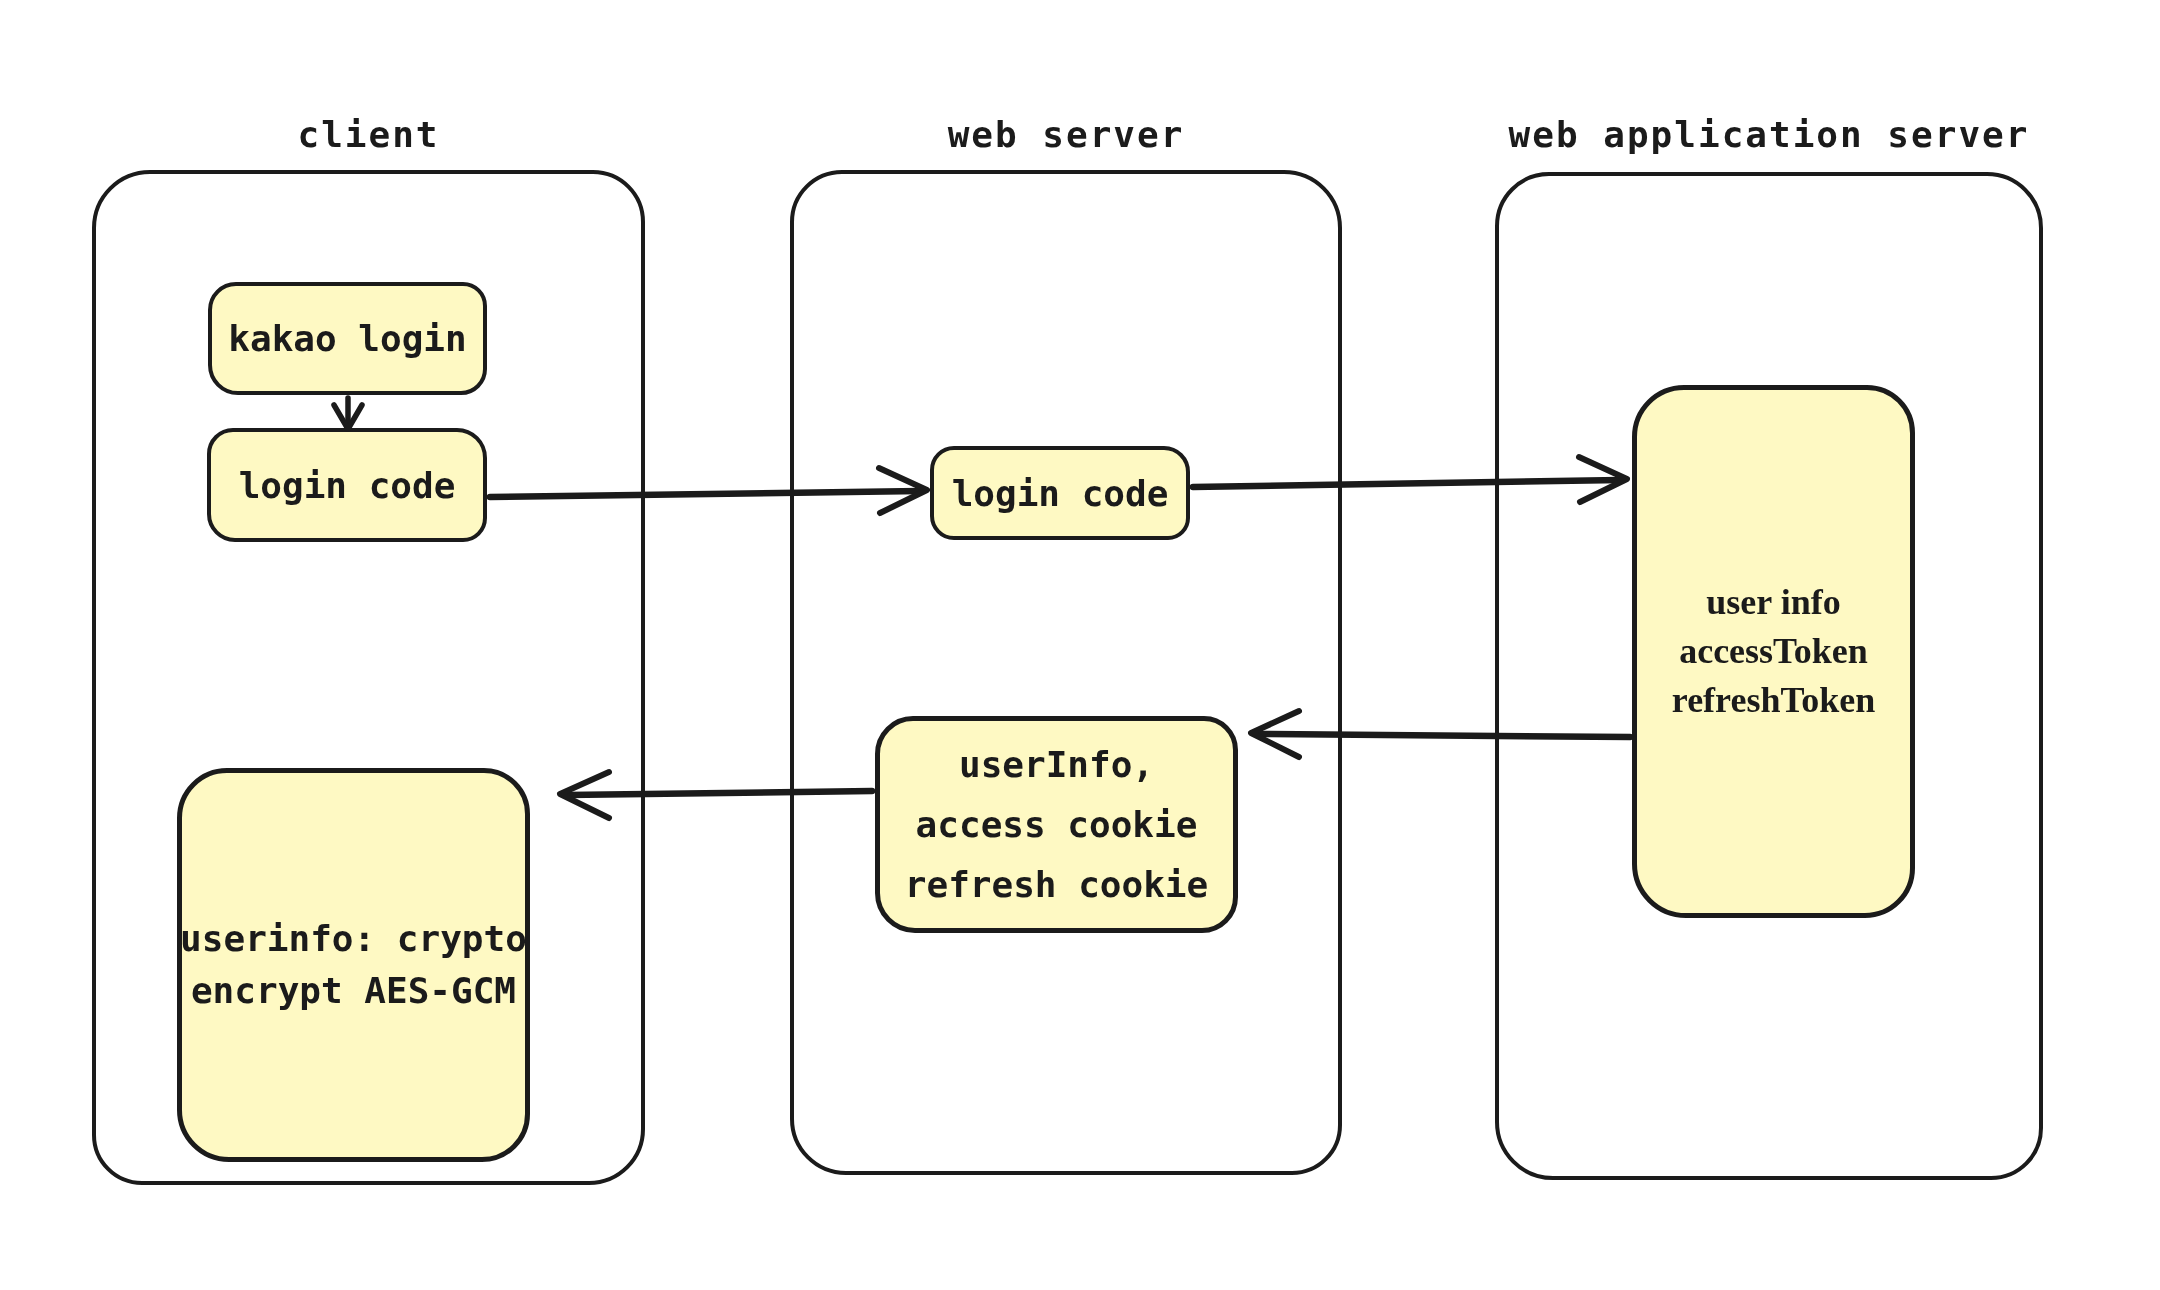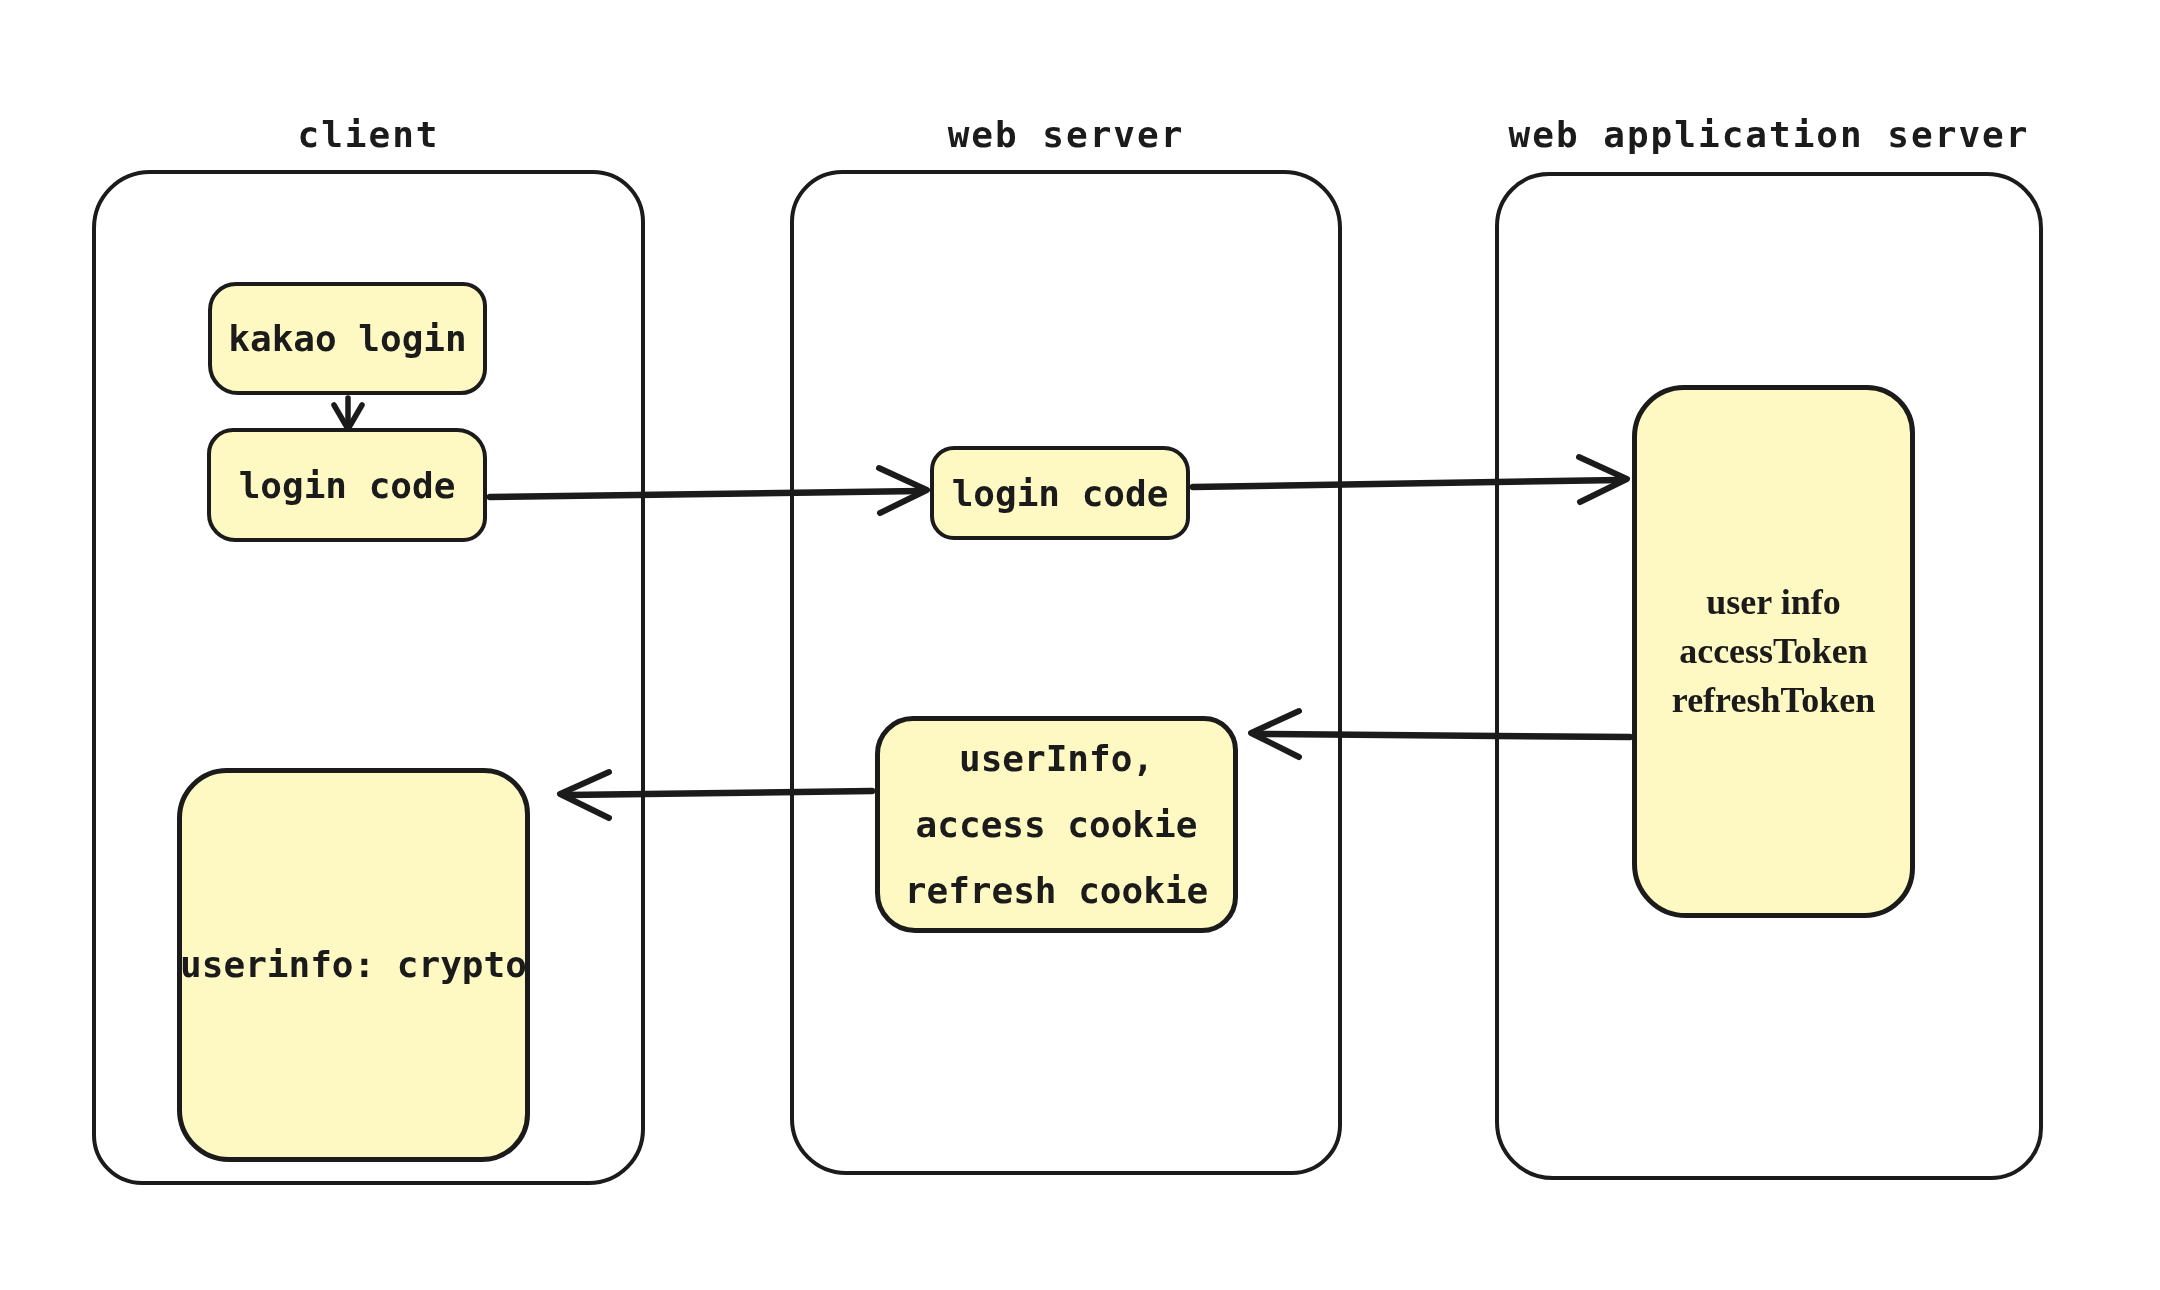--- a/index.html
+++ b/index.html
@@ -74,21 +74,21 @@
   }
   .node.login-code-websrv {
     left: 930px; top: 446px; width: 260px; height: 94px;
     border-radius: 24px 26px 22px 24px;
     font-size: 36px;
   }
   .node.userinfo-websrv {
     left: 875px; top: 716px; width: 363px; height: 217px;
     border-radius: 38px 34px 36px 40px;
     border-width: 5px;
-    font-size: 36px; line-height: 60px; gap: 6px;
+    font-size: 36px; line-height: 60px;
   }
   .node.tokens-webapp {
     left: 1632px; top: 385px; width: 283px; height: 533px;
     border-radius: 52px 48px 50px 54px;
     border-width: 5px;
     font-size: 36px; line-height: 49px; font-family: Liberation Serif, serif;
   }
 
   svg.arrows {
     position: absolute; left: 0; top: 0;
@@ -118,20 +118,21 @@
   <div class="node kakao-login">
     <span class="line">kakao login</span>
   </div>
 
   <div class="node login-code-client">
     <span class="line">login code</span>
   </div>
 
   <div class="node userinfo-client">
     <span class="line">userinfo: crypto</span>
+    <span class="line">encrypt AES-GCM</span>
   </div>
 
   <div class="node login-code-websrv">
     <span class="line">login code</span>
   </div>
 
   <div class="node userinfo-websrv">
     <span class="line">userInfo,</span>
     <span class="line">access cookie</span>
     <span class="line">refresh cookie</span>

